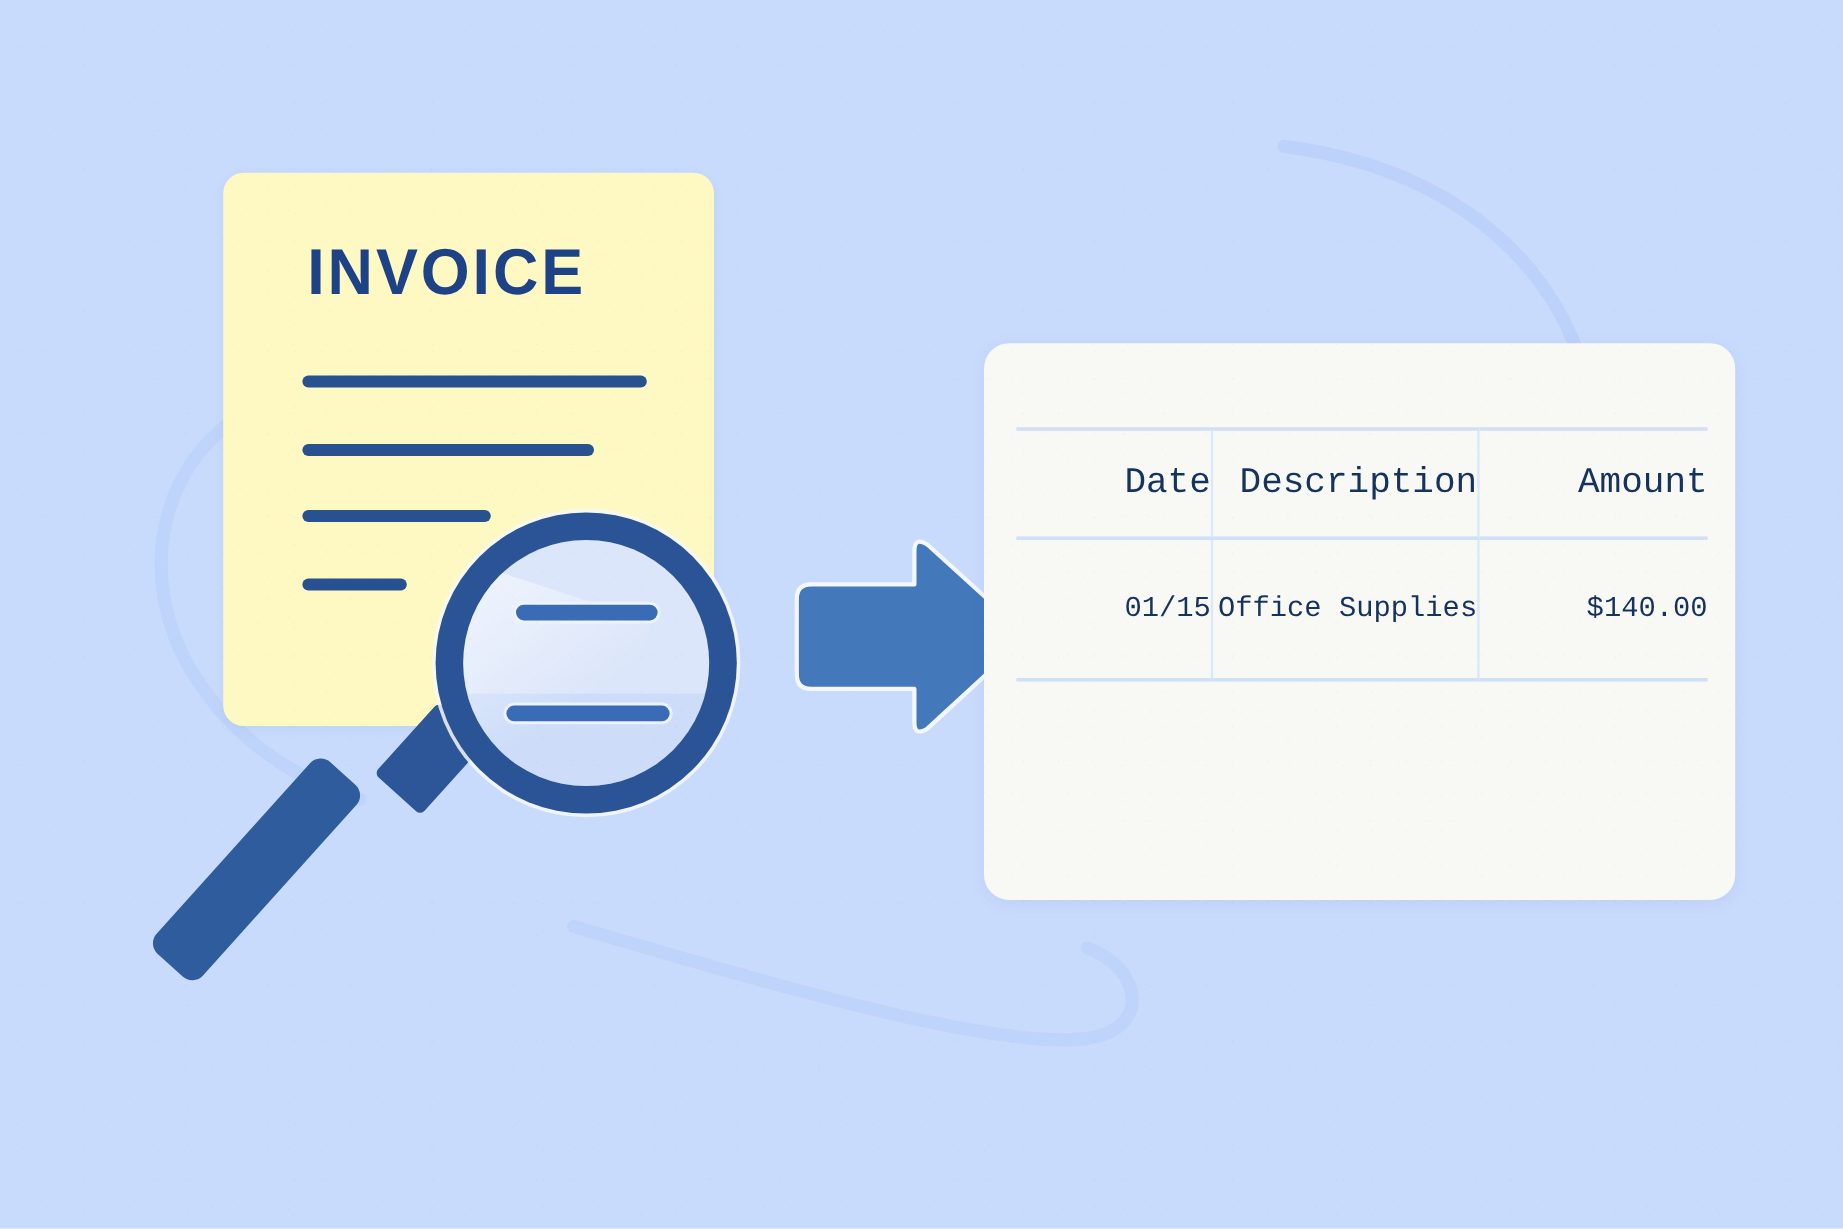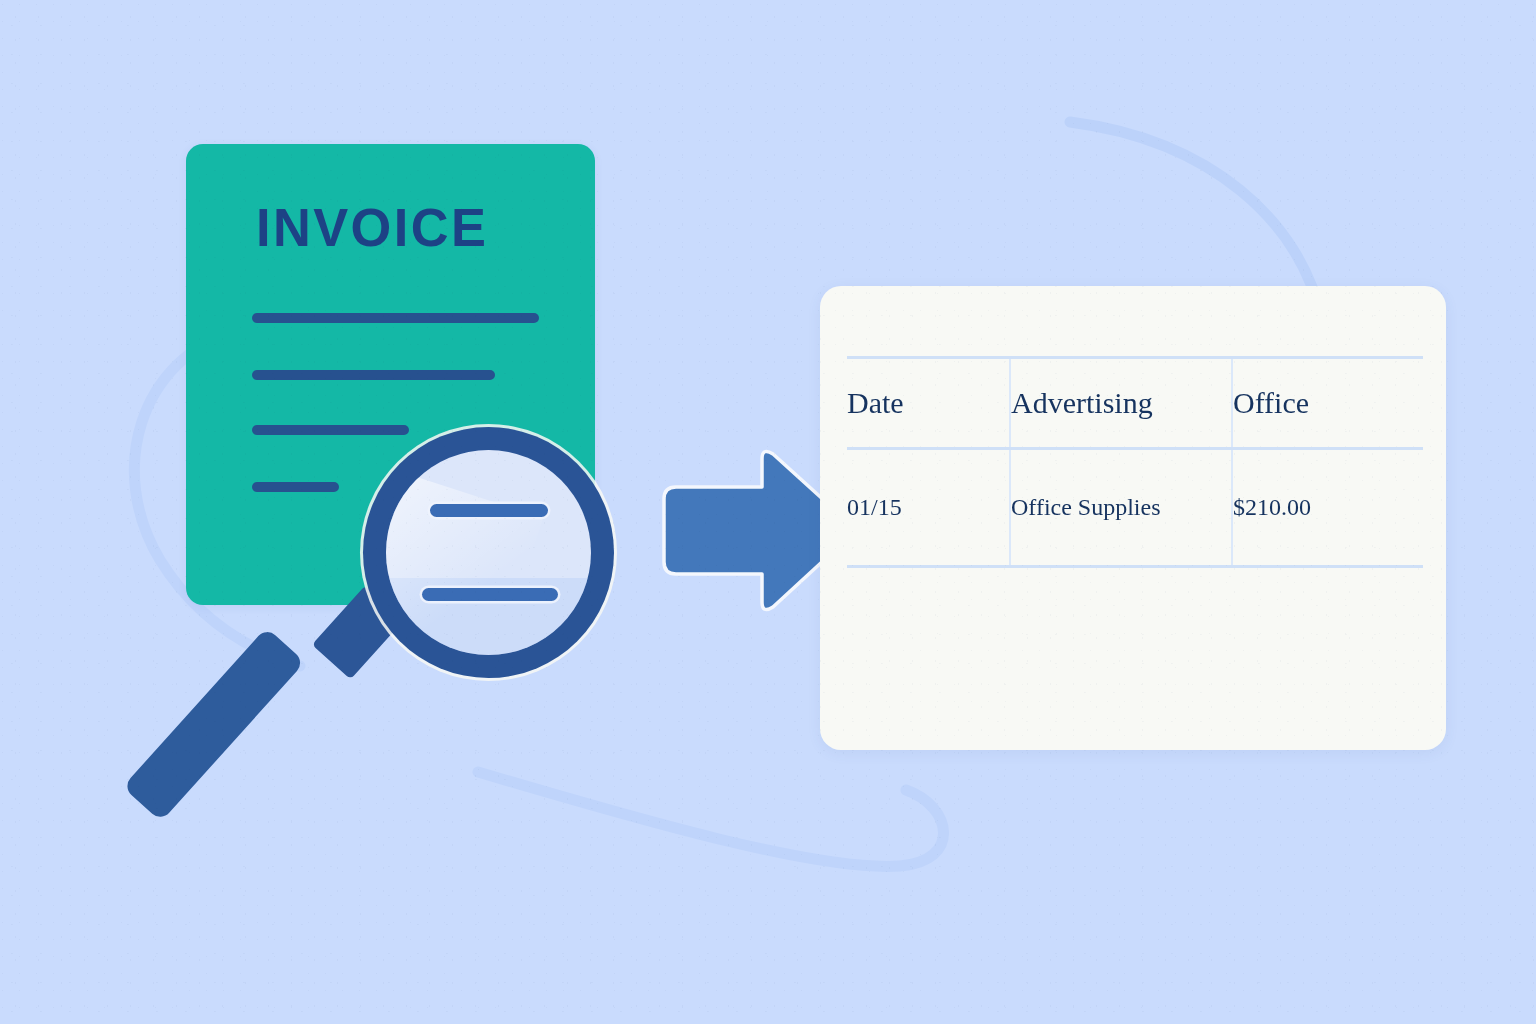--- a/index.html
+++ b/index.html
@@ -27,21 +27,21 @@
     pointer-events: none;
   }
 
   
   .invoice-card {
     position: absolute;
     left: 186px;
     top: 144px;
     width: 409px;
     height: 461px;
-    background: #14b8a6;
+    background: #fef9c3;
     border-radius: 17px;
     box-shadow: 0 2px 10px rgba(60, 90, 150, 0.07);
   }
   .invoice-title {
     position: absolute;
     left: 70px;
     top: 56px;
     font-family: "Liberation Sans", sans-serif;
     font-size: 54px;
     font-weight: 700;
@@ -153,24 +153,24 @@
   }
   .data-table {
     position: absolute;
     left: 27px;
     top: 70px;
     width: 572px;
     border-collapse: collapse;
     table-layout: fixed;
   }
   .data-table td, .data-table th {
-    text-align: left;
+    text-align: right;
     vertical-align: middle;
     color: #16335f;
-    font-family: Liberation Serif, serif;
+    font-family: Liberation Mono, monospace;
     font-weight: 400;
     padding: 0;
   }
   .data-table th {
     font-size: 30px;
     height: 88px;
     font-weight: 400;
   }
   .data-table td {
     font-size: 24px;
@@ -233,28 +233,28 @@
   <svg class="arrow" viewBox="0 0 198 167" xmlns="http://www.w3.org/2000/svg">
     <path d="M6 52 Q6 40 18 40 L104 40 L104 12 Q104 0 115 7 L190 75 Q198 83 190 91
              L115 160 Q104 167 104 155 L104 127 L18 127 Q6 127 6 115 Z" fill="#4378bb" stroke="#f4f7fd" stroke-width="3.5" stroke-linejoin="round"></path>
   </svg>
 
   <div class="table-card">
     <table class="data-table">
       <thead>
         <tr class="row-head">
           <th class="col-date">Date</th>
-          <th class="col-desc vsep-l vsep-r">Advertising</th>
-          <th class="col-amount">Office</th>
+          <th class="col-desc vsep-l vsep-r">Description</th>
+          <th class="col-amount">Amount</th>
         </tr>
       </thead>
       <tbody>
         <tr class="row-body">
           <td class="col-date">01/15</td>
           <td class="col-desc vsep-l vsep-r">Office Supplies</td>
-          <td class="col-amount">$210.00</td>
+          <td class="col-amount">$140.00</td>
         </tr>
       </tbody>
     </table>
   </div>
 
   <div class="grain"></div>
 </div>
 
 </body></html>

